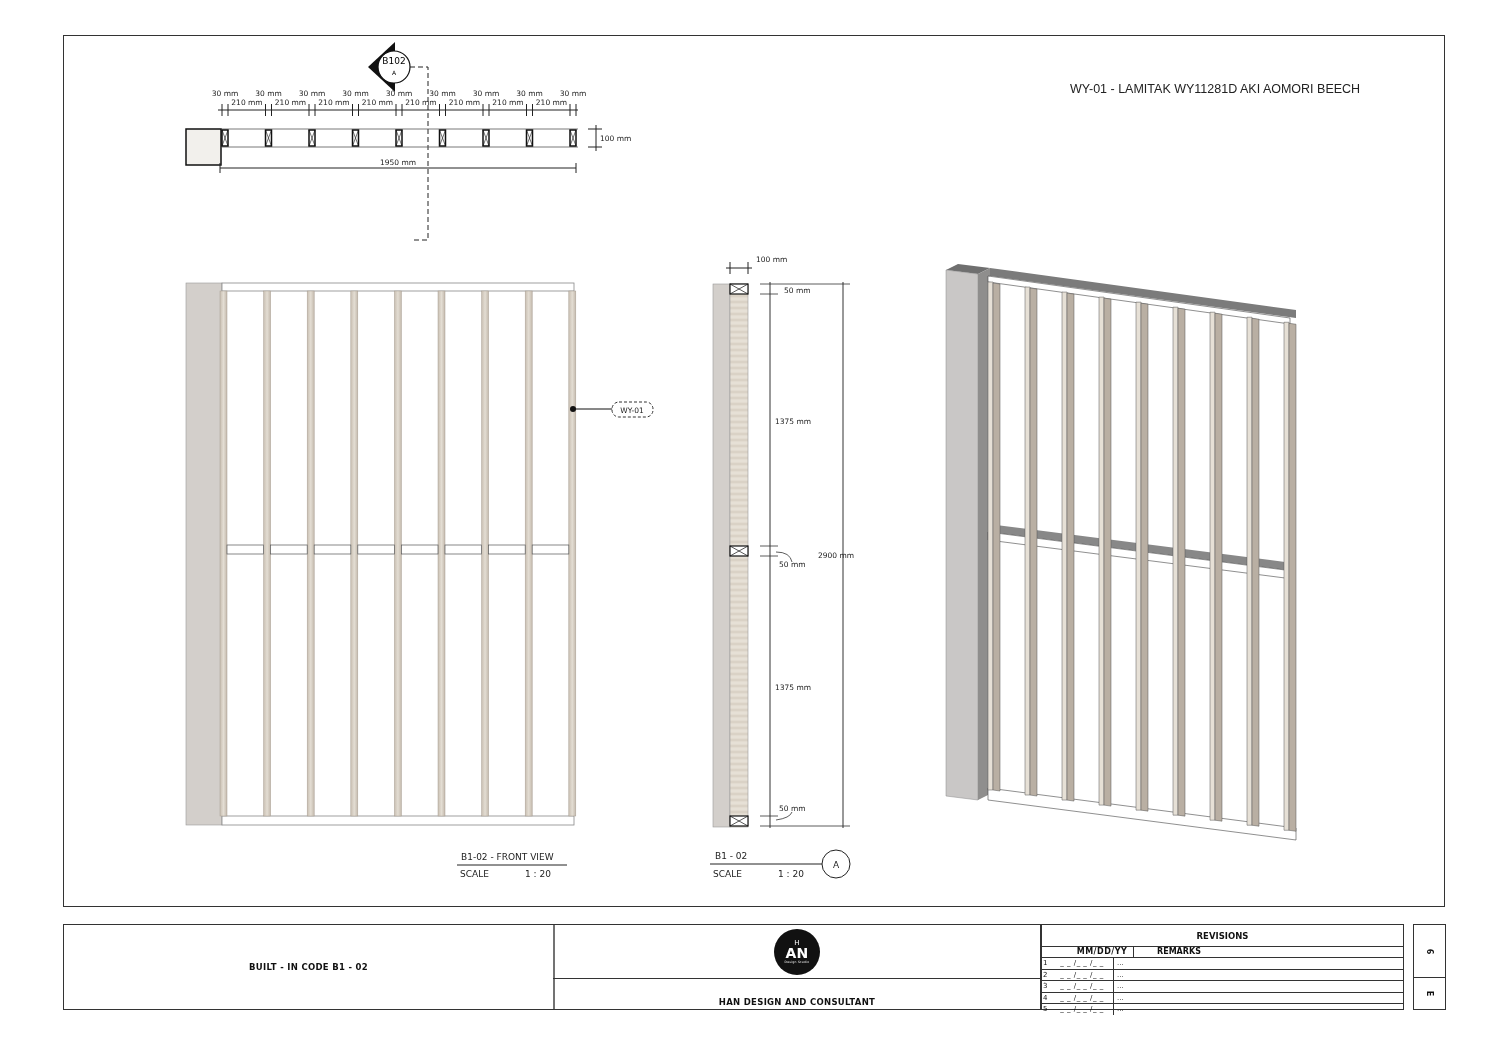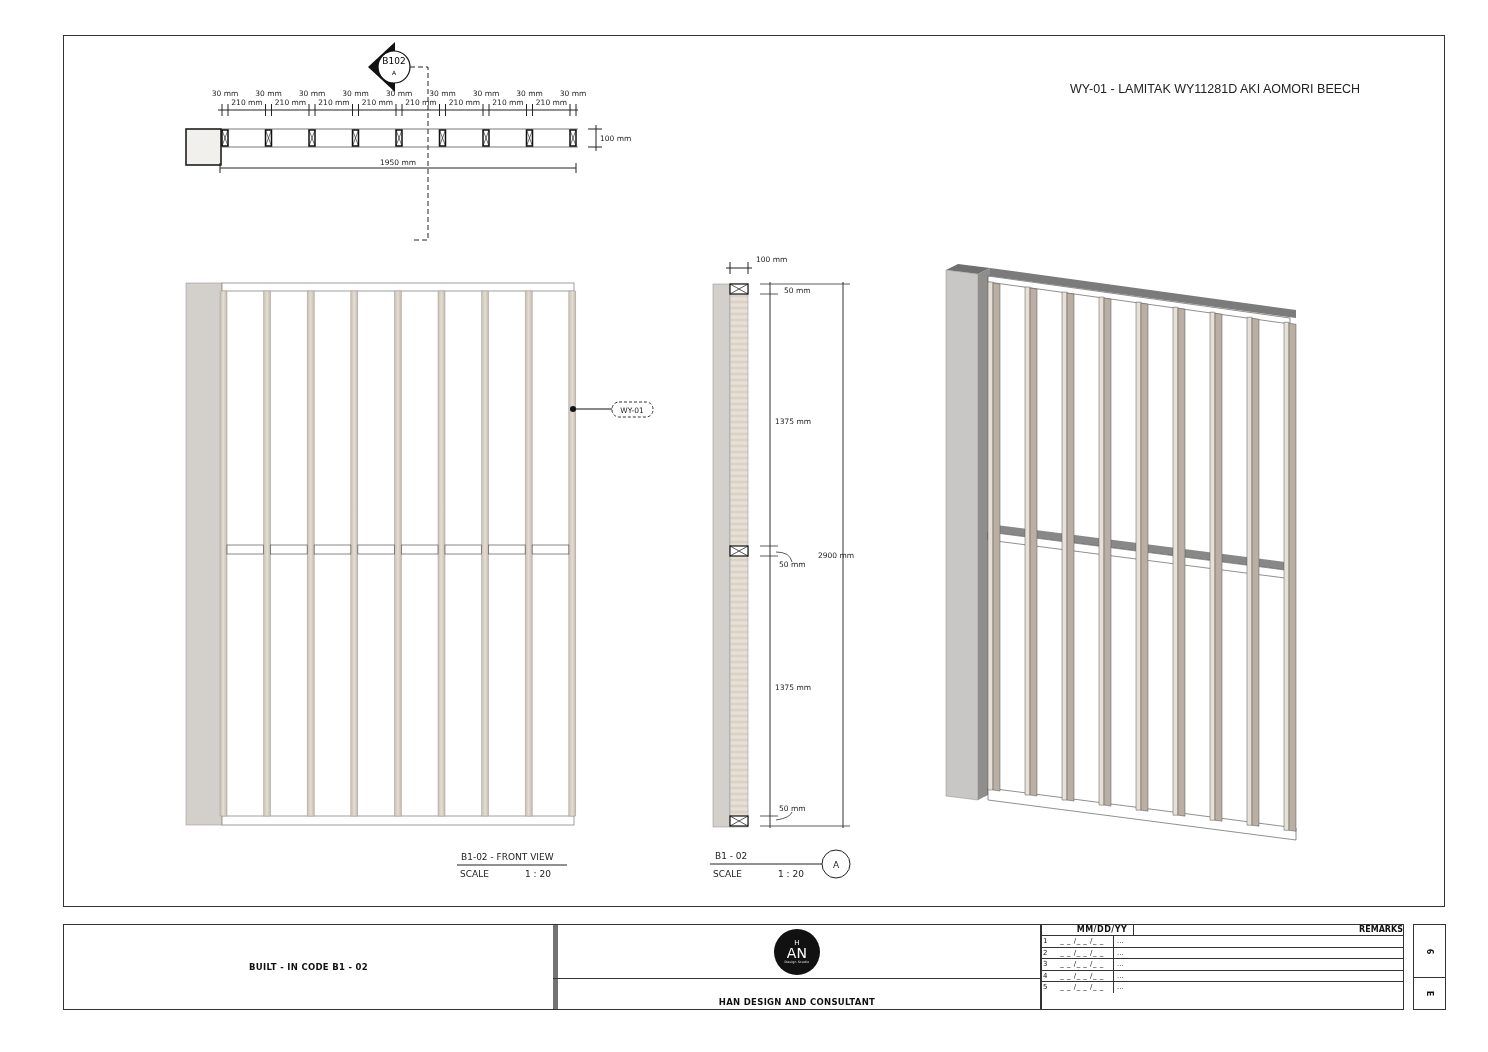--- a/index.html
+++ b/index.html
@@ -255,36 +255,37 @@
         <polygon points="1215,313.192 1222,314.192 1222,821.192 1215,820.192" fill="#b9afa3" stroke="#555" stroke-width="0.5"></polygon>
         <polygon points="1247,317.224 1252,317.224 1252,825.224 1247,825.224" fill="#e6e0d6" stroke="#555" stroke-width="0.5"></polygon>
         <polygon points="1252,318.224 1259,319.224 1259,826.224 1252,825.224" fill="#b9afa3" stroke="#555" stroke-width="0.5"></polygon>
         <polygon points="1284,322.256 1289,322.256 1289,830.256 1284,830.256" fill="#e6e0d6" stroke="#555" stroke-width="0.5"></polygon>
         <polygon points="1289,323.256 1296,324.256 1296,831.256 1289,830.256" fill="#b9afa3" stroke="#555" stroke-width="0.5"></polygon>
       </g>
   </g>
 </svg>
 
 <div class="tb" style="width:978px;">
-  <div class="tb-cell" style="left:0;top:0;width:489px;height:84px;border-right:5px solid #737373;">BUILT - IN CODE B1 - 02</div>
+  <div class="tb-cell" style="left:0;top:0;width:489px;height:84px;border-right:2px solid #737373;">BUILT - IN CODE B1 - 02</div>
   <div class="tb-cell" style="left:489px;top:0;width:488px;height:53px;border-bottom:1px solid #333;">
     <div style="width:46px;height:46px;border-radius:50%;background:#111;color:#fff;display:flex;flex-direction:column;align-items:center;justify-content:center;">
       <div style="font-size:7px;line-height:7px;font-weight:normal;">H</div>
-      <div style="font-size:14px;line-height:13px;font-weight:normal;">AN</div>
+      <div style="font-size:14px;line-height:13px;font-weight:bold;">AN</div>
       <div style="font-size:3px;font-weight:normal;">Design Studio</div>
     </div>
   </div>
   <div class="tb-cell" style="left:489px;top:62px;width:488px;height:30px;">HAN DESIGN AND CONSULTANT</div>
 </div>
 
 <div class="rev">
+  <div class="rev-head">REVISIONS</div>
   <div class="rev-colhead">
     <div class="rev-num"></div>
     <div class="rev-date">MM/DD/YY</div>
-    <div class="rev-rem" style="text-align:right;">REMARKS</div>
+    <div class="rev-rem" style="text-align:left;">REMARKS</div>
   </div>
   <div class="rev-row">
       <div class="rev-num">1</div>
       <div class="rev-date">_ _ /_ _ /_ _</div>
       <div class="rev-rem">...</div>
     </div>
   <div class="rev-row">
       <div class="rev-num">2</div>
       <div class="rev-date">_ _ /_ _ /_ _</div>
       <div class="rev-rem">...</div>

